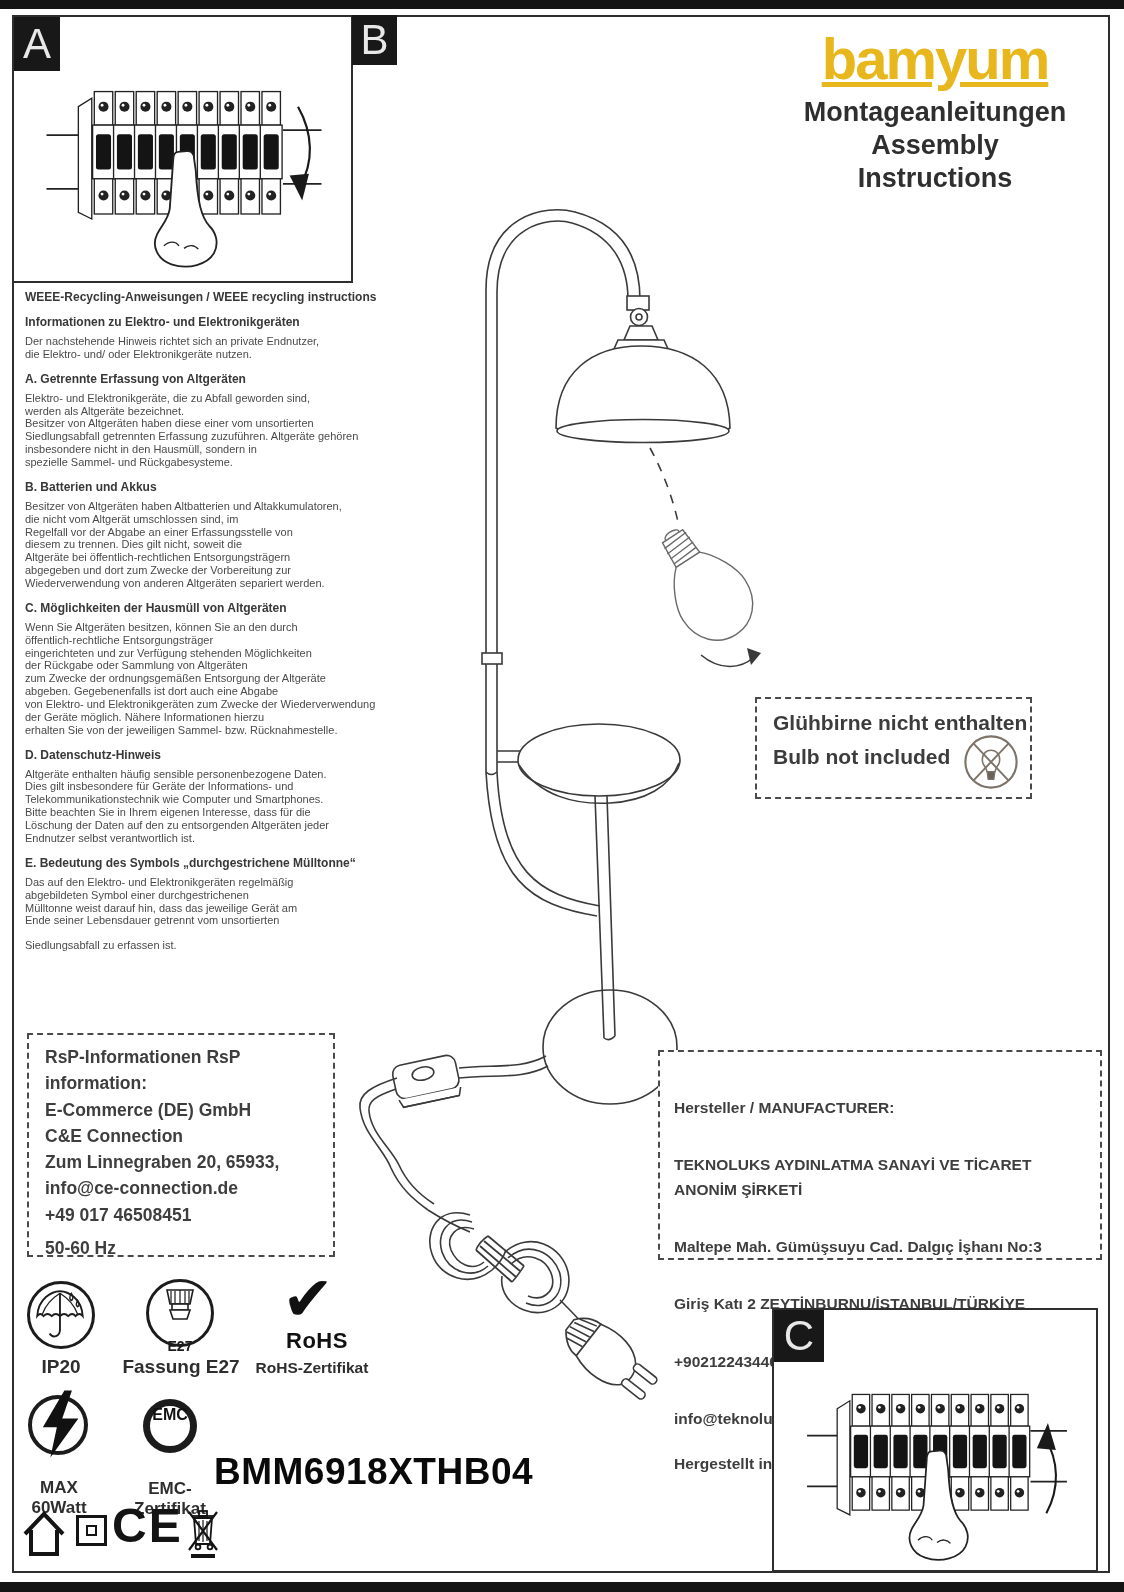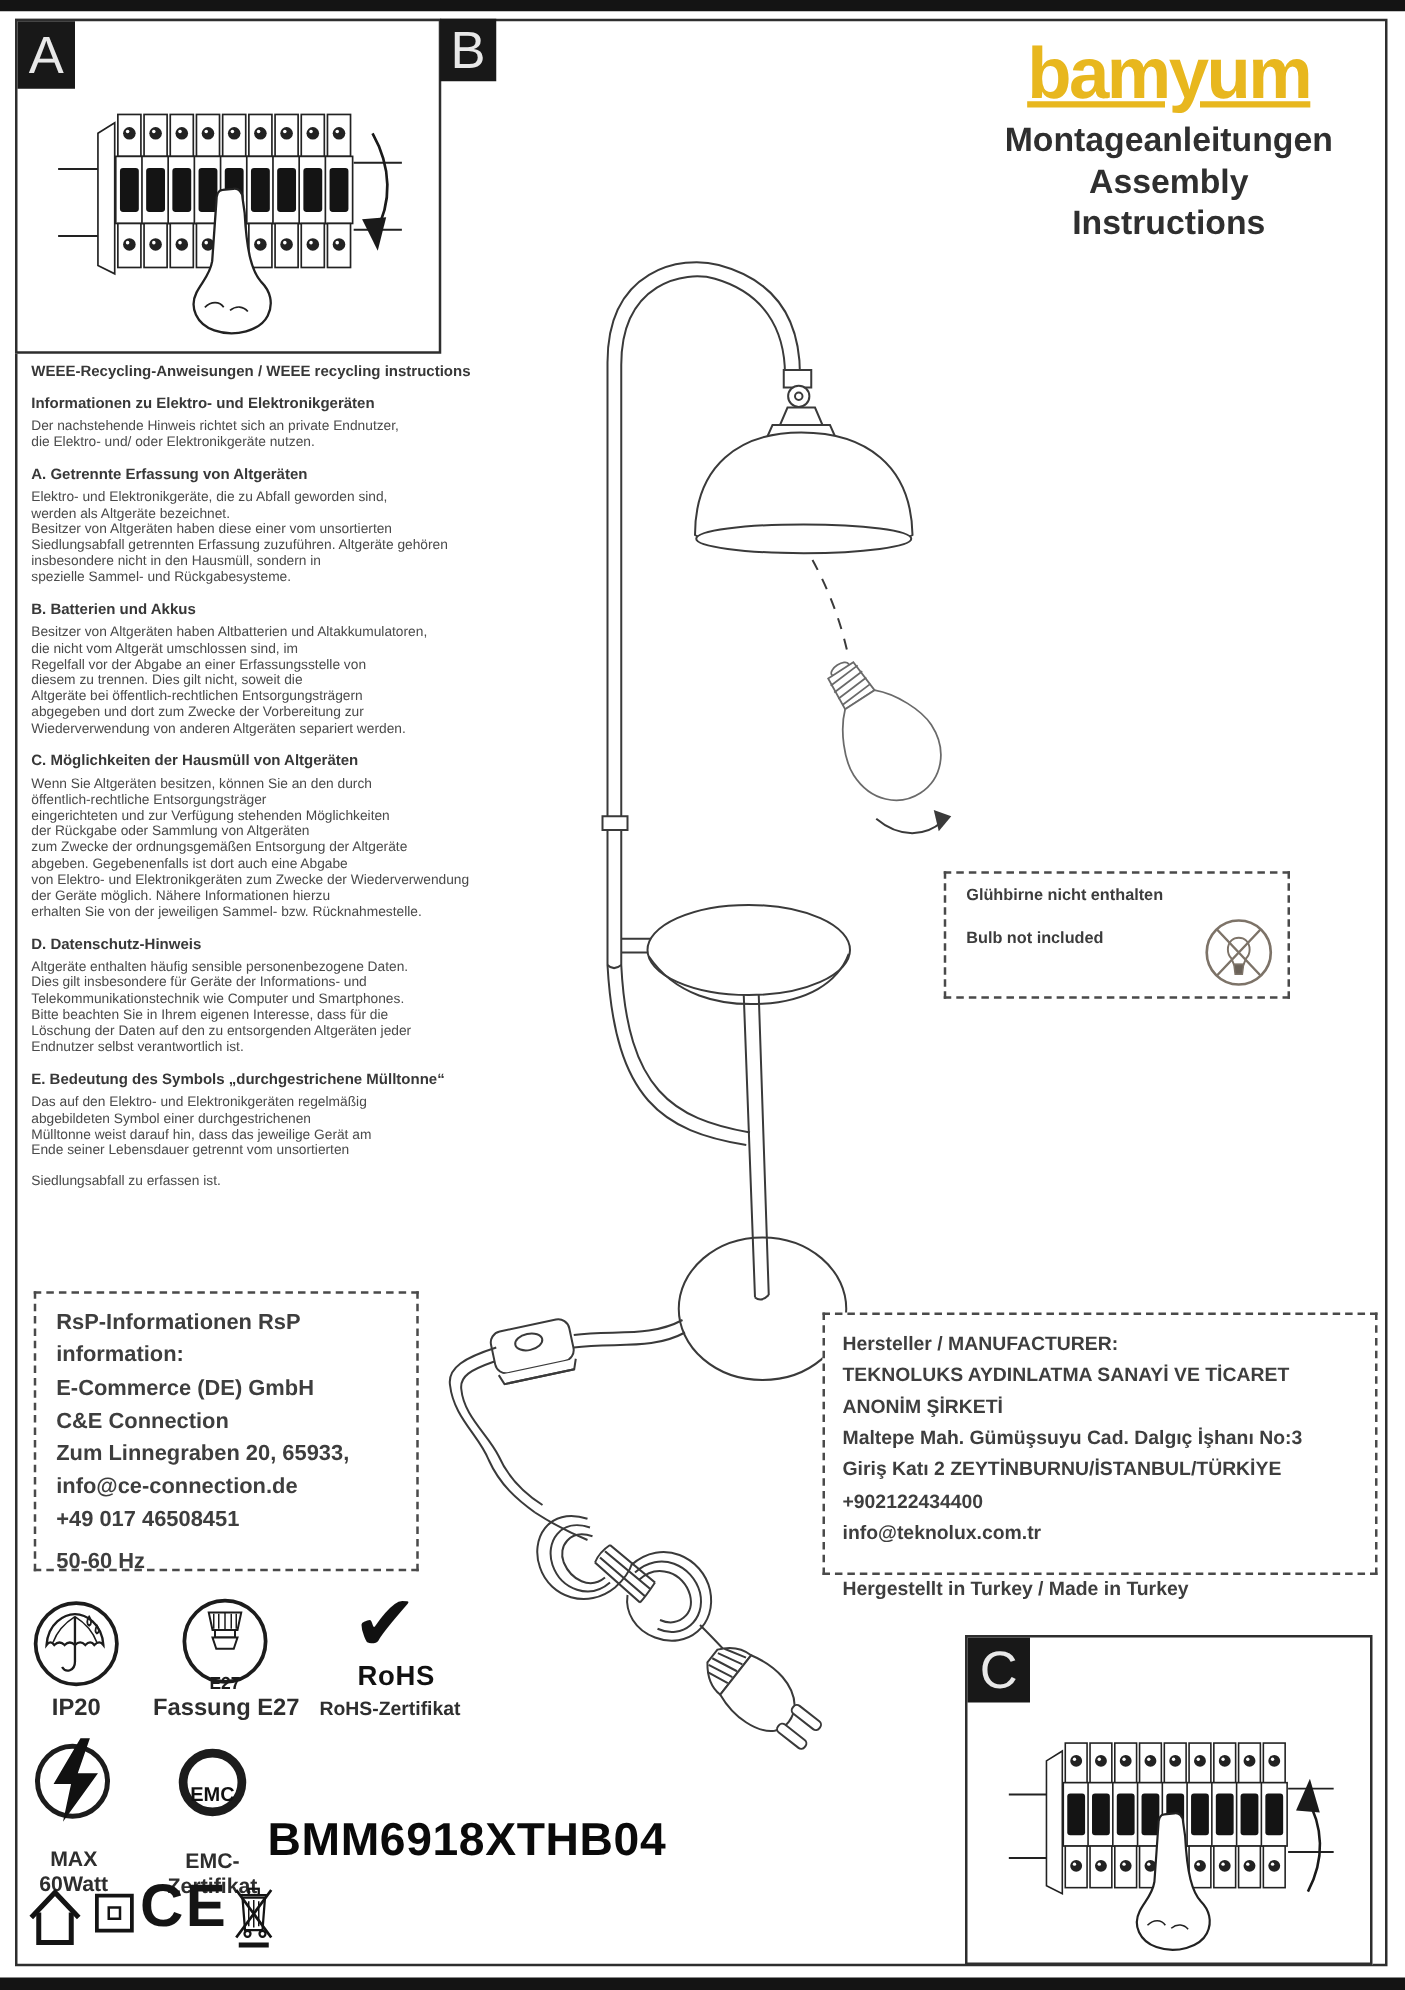--- a/index.html
+++ b/index.html
@@ -25,24 +25,24 @@
   .brand-sub { font-size:27px; font-weight:bold; color:#2f2f2f; line-height:1.22; text-align:center; }
 
   
   .weee { width:414px; color:#4a4a4a; }
   .weee .t { font-size:12px; font-weight:bold; color:#383838; }
   .weee .h { font-size:12px; font-weight:bold; color:#383838; margin-top:11px; }
   .weee .b { font-size:11px; line-height:1.17; margin-top:6px; white-space:pre-line; }
 
   
   .dashed { border:2px dashed #4a4a4a; background:#fff; }
-  .bulb-line { font-size:13px; font-weight:bold; color:#3c3c3c; line-height:1.6; }
+  .bulb-line { font-size:21px; font-weight:bold; color:#3c3c3c; line-height:1.6; }
 
   .rsp-line { font-size:17.5px; font-weight:bold; color:#3e3e3e; line-height:1.5; }
-  .mfr-line { font-size:15.5px; font-weight:bold; color:#3e3e3e; line-height:1.62; }
+  .mfr-line { font-size:15.5px; font-weight:bold; color:#3e3e3e; line-height:1.62;margin-top:32px; }
 
   
   .circ { border-radius:50%; border:3px solid #1c1c1c; background:#fff; position:absolute; }
   .cert-label { position:absolute; font-weight:bold; color:#2e2e2e; text-align:center; }
   .rohs-check { font-family:"DejaVu Sans", sans-serif; font-size:62px; font-weight:bold; color:#111;
                 line-height:1; }
   .rohs-word { font-size:22px; font-weight:800; color:#111; letter-spacing:0.5px; }
   .emc-word { font-size:16px; font-weight:800; color:#111; }
   .model-code { font-size:37px; font-weight:800; color:#0a0a0a; letter-spacing:0.5px;margin-top:45px; }
   .ce-word { font-size:48px; font-weight:bold; color:#141414; letter-spacing:2px; }
@@ -285,21 +285,21 @@
   <div class="abs rohs-word" style="left:286px;top:1328px;">RoHS</div>
   <div class="cert-label" style="left:250px;top:1359px;width:124px;font-size:15.5px;">RoHS-Zertifikat</div>
 
   <div class="circ" style="left:28px;top:1395px;width:60px;height:60px;border-width:4px;">
     <svg width="56" height="72" viewBox="0 0 52 66" style="margin:-11px 0 0 -1px;">
       <path d="M31,2 L11,36 L24,36 L18,64 L44,28 L29,28 L38,2 Z" fill="#111"></path>
     </svg>
   </div>
   <div class="cert-label" style="left:12px;top:1478px;width:94px;font-size:17px;">MAX 60Watt</div>
 
-  <div class="circ" style="left:143px;top:1399px;width:54px;height:54px;border-width:7px;display:flex;align-items:flex-end;justify-content:center;">
+  <div class="circ" style="left:143px;top:1399px;width:54px;height:54px;border-width:7px;display:flex;align-items:flex-start;justify-content:center;">
     <span class="emc-word">EMC</span>
   </div>
   <div class="cert-label" style="left:114px;top:1479px;width:112px;font-size:17px;">EMC-Zertifikat</div>
 
   <div class="abs model-code" style="left:214px;top:1406px;">BMM6918XTHB04</div>
 
   <svg class="abs" style="left:20px;top:1506px;" width="48" height="52" viewBox="0 0 48 52" fill="none" stroke="#141414" stroke-width="4">
     <path d="M5,28 L24,8 L43,28"></path>
     <path d="M11,24 L11,48 L37,48 L37,24"></path>
   </svg>

